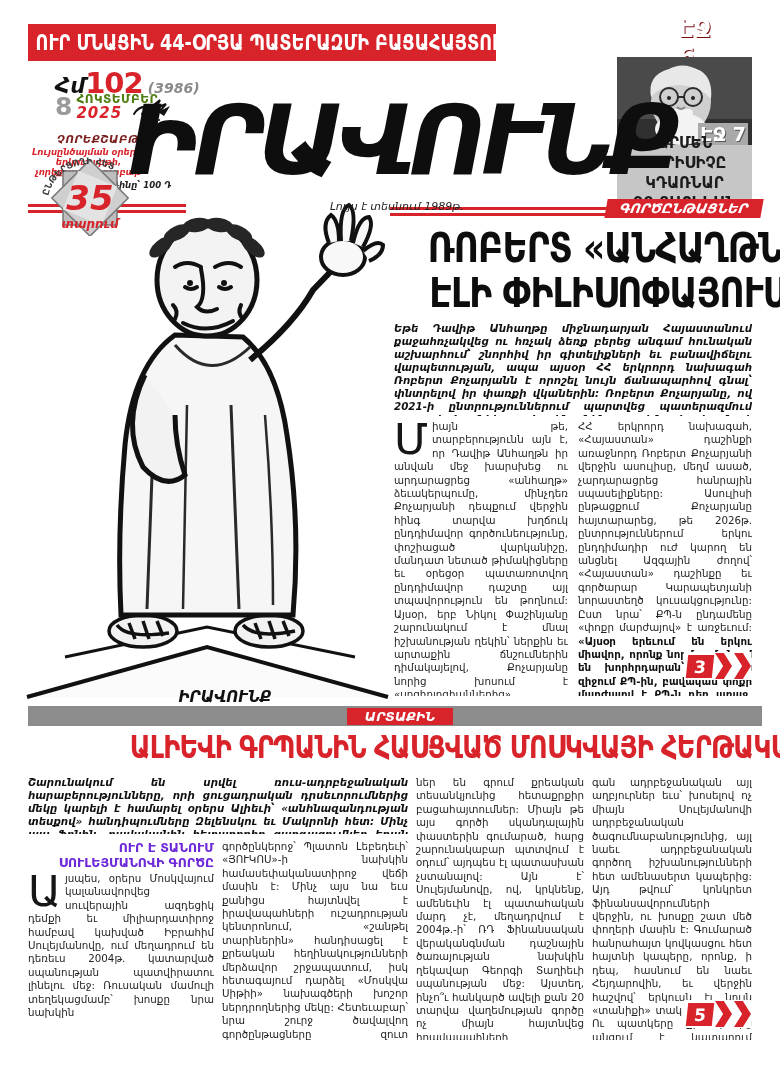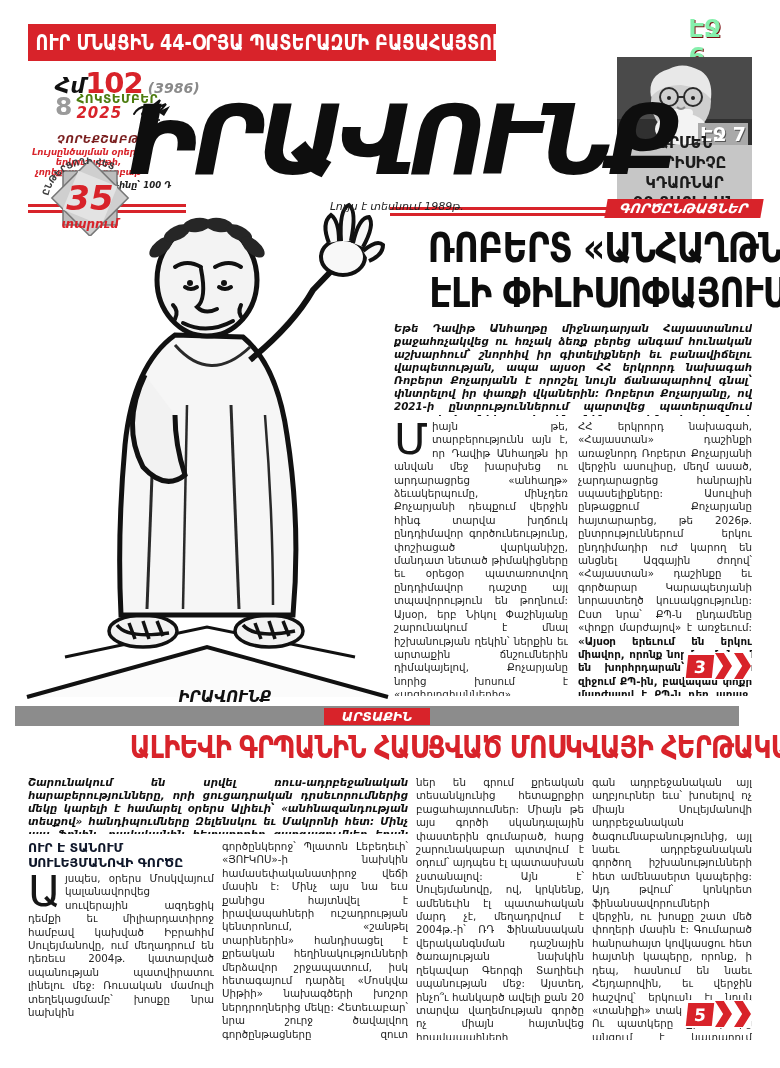--- a/index.html
+++ b/index.html
@@ -3,39 +3,39 @@
 <meta charset="utf-8">
 <style>
   html,body{margin:0;padding:0;background:#ffffff;}
   .page{position:relative;width:780px;height:1068px;background:#ffffff;overflow:hidden;
         font-family:"DejaVu Sans",sans-serif;color:#1a1a1a;}
   .abs{position:absolute;}
   .cond{display:inline-block;transform:scaleX(0.84);transform-origin:left center;white-space:nowrap;}
   .condc{display:inline-block;transform:scaleX(0.84);transform-origin:center;white-space:nowrap;}
   .banner{background:#d8232a;color:#fff;display:flex;align-items:center;}
   .banner .txt{font-weight:bold;font-size:21px;padding-left:9px;}
-  .banner .pg{font-weight:bold;font-size:24px;color:#86efac;text-shadow:1px 1px 0 #7a0c10;margin-left:20px;}
+  .banner .pg{font-weight:bold;font-size:24px;color:#ffffff;text-shadow:1px 1px 0 #7a0c10;margin-left:10px;}
   .redline{background:#d8232a;height:3px;}
   .kickpill{background:#d8232a;color:#fff;font-style:italic;font-weight:bold;font-size:13px;
             padding:2px 14px;transform:skewX(-10deg);}
   .hl1{font-weight:bold;color:#0d0d0d;text-align:center;font-size:41px;line-height:45px;letter-spacing:-1px;}
   .lead{font-weight:bold;font-style:italic;font-size:10.3px;line-height:13px;text-align:justify;color:#101010;overflow:hidden;}
   .bodycol{font-size:10.3px;line-height:13.4px;text-align:justify;color:#242424;overflow:hidden;}
   .bodycol b{color:#111;}
   .dropcap{float:left;font-size:43px;line-height:34px;padding:2px 4px 0 0;color:#161616;}
   .marker{display:flex;align-items:center;background:#fff;padding:1px 0 1px 3px;}
   .mbox{background:#d8232a;color:#fff;font-weight:bold;font-size:17px;width:26px;height:23px;
         display:flex;align-items:center;justify-content:center;transform:skewX(-6deg);}
   .chev{width:17px;height:26px;background:#d8232a;margin-left:2px;
         clip-path:polygon(0 0,52% 0,100% 50%,52% 100%,0 100%,48% 50%);}
   .graybar{background:#8c8c8c;display:flex;align-items:center;justify-content:center;}
   .sectpill{background:#d8232a;color:#fff;font-style:italic;font-weight:bold;font-size:12.5px;padding:1px 18px;}
   .hl2{color:#d8232a;font-weight:bold;text-align:center;font-size:32px;letter-spacing:-1px;}
   .preline{white-space:pre-line;}
-  .subhead{font-weight:bold;font-size:12.5px;text-align:left;line-height:15px;color:#0f172a;}
+  .subhead{font-weight:bold;font-size:12.5px;text-align:right;line-height:15px;color:#6d28d9;}
   .caption-box{background:#c6c6c6;text-align:center;font-weight:bold;color:#1c1c1c;
                font-size:15px;line-height:20px;display:flex;align-items:center;justify-content:center;}
   .ej7{background:#a9a9a9;color:#fff;font-weight:bold;font-size:19px;padding:0 2px;
        text-shadow:1px 1px 0 #555;text-align:center;}
   .masthead-title{font-weight:bold;font-style:italic;font-size:96px;letter-spacing:-6px;
                   color:#0e0e0e;line-height:110px;}
   .since{font-style:italic;font-weight:normal;font-size:11px;color:#222;}
   .issue-prefix{font-weight:bold;font-style:italic;font-size:21px;color:#111;}
   .issue-num{font-weight:bold;font-size:29px;color:#d8232a;letter-spacing:-1px;}
   .issue-serial{font-style:italic;font-size:14px;color:#8a8a8a;font-weight:bold;}
@@ -203,21 +203,21 @@
     <b>«Այսօր երեւում են երկու միավոր, որոնք նորմալ մտնում են խորհրդարան՝ շատ չեն զիջում ՔՊ-ին, բավական փոքր մարժայով է ՔՊ-ն դեռ առաջ, բայց միասին այդ երկու միավորն արդեն շեշտակի ավելի են»:</b>
     
     
   </div>
   <div class="abs marker" style="left:684px;top:652px;z-index:4;">
     <div class="mbox">3</div>
     <div class="chev"></div>
     <div class="chev"></div>
   </div>
 
-  <div class="abs graybar" style="left:15px;top:706px;width:724px;height:20px;">
+  <div class="abs graybar" style="left:28px;top:706px;width:724px;height:20px;padding-left:10px;">
     <span class="sectpill">ԱՐՏԱՔԻՆ</span>
   </div>
   <div class="abs hl2" style="left:28px;top:728px;width:724px;">
     <span class="condc" style="transform:scaleX(0.8);">ԱԼԻԵՎԻ ԳՐՊԱՆԻՆ ՀԱՍՑՎԱԾ ՄՈՍԿՎԱՅԻ ՀԵՐԹԱԿԱՆ ՀԱՐՎԱԾԸ</span>
   </div>
 
   <div class="abs lead" style="left:28px;top:776px;width:380px;height:58px;">Շարունակում են սրվել ռուս-ադրբեջանական հարաբերությունները, որի ցուցադրական դրսեւորումներից մեկը կարելի է համարել օրերս Ալիեւի՝ «անհնազանդության տեսքով» հանդիպումները Զելենսկու եւ Մակրոնի հետ: Մինչ այս ֆոնին, բավականին հետաքրքիր զարգացումներ եղան նաեւ Մոսկվայում:</div>
 
   <div class="abs subhead preline" style="left:28px;top:840px;width:186px;">ՈՒՐ Է ՏԱՆՈՒՄ
 ՍՈՒԼԵՅՄԱՆՈՎԻ ԳՈՐԾԸ</div>

